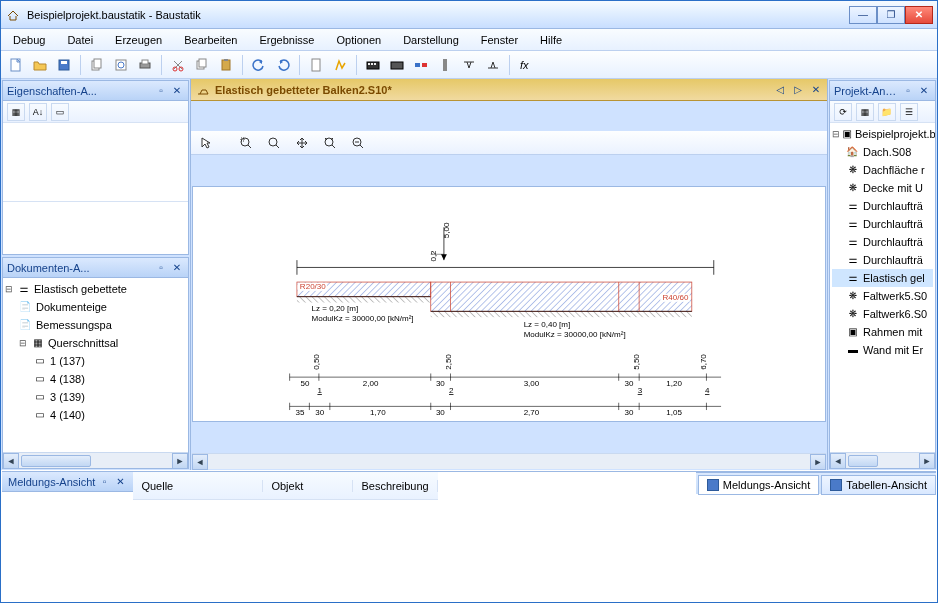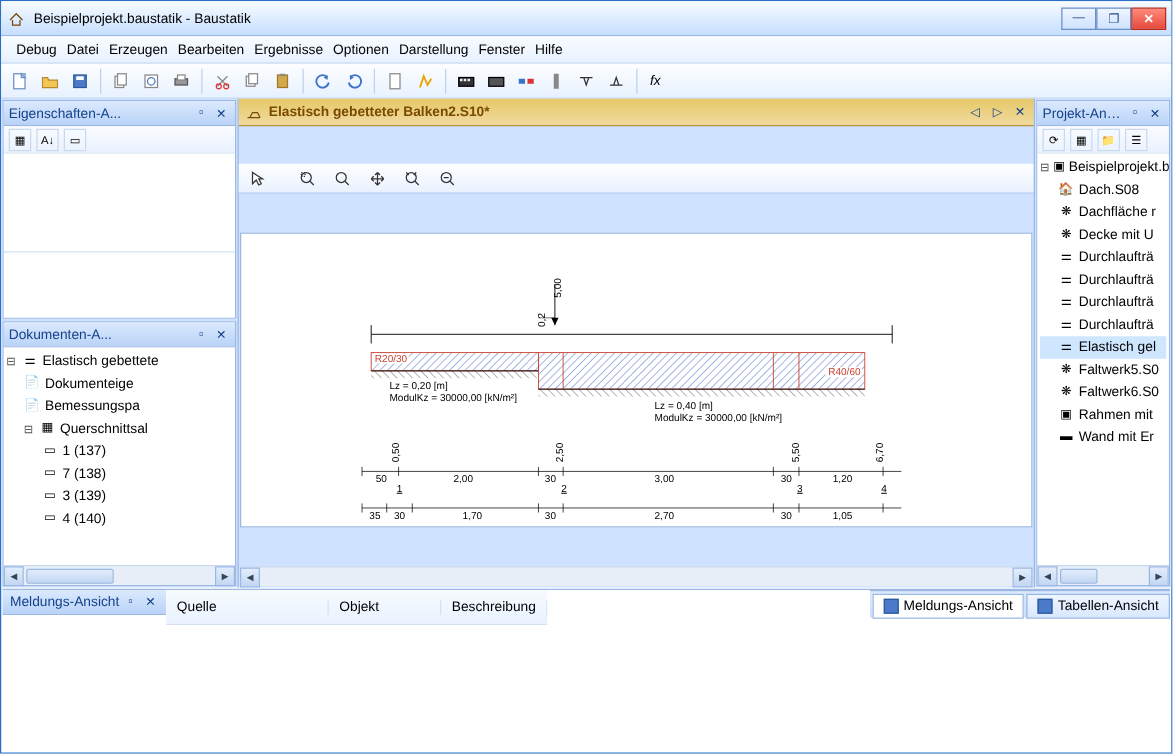--- a/index.html
+++ b/index.html
@@ -9,21 +9,21 @@
 
 
 .titlebar { height: 28px; background: linear-gradient(#f7fbff,#e3f0ff 40%,#c8deff); display:flex; align-items:center; padding:0 4px; border-bottom:1px solid #9bb8e3; }
 .titlebar .icon { width:16px; height:16px; margin-right:6px; display:inline-flex; align-items:center; justify-content:center; }
 .titlebar .title { flex:1; color:#000; }
 .winbtns { display:flex; gap:0; }
 .winbtn { width:28px; height:18px; border:1px solid #6b8fc7; background:linear-gradient(#eef5ff,#cfe2ff); display:flex; align-items:center; justify-content:center; font-size:10px; color:#2a4d8b;}
 .winbtn.close { background:linear-gradient(#ff8a7a,#e64a3b); color:#fff; border-color:#b5281a; font-weight:bold;}
 
 
-.menubar { height:22px; background:linear-gradient(#f9fcff,#e7f1ff); border-bottom:1px solid #bcd0ef; display:flex; align-items:center; padding:0 8px; gap:0; }
+.menubar { height:22px; background:linear-gradient(#f9fcff,#e7f1ff); border-bottom:1px solid #bcd0ef; display:flex; align-items:center; padding:0 8px; gap:14px; }
 .menubar span { color:#000; padding:2px 4px; }
 
 
 .toolbar { height:28px; background:linear-gradient(#fdfeff,#e7f1ff); border-bottom:1px solid #bcd0ef; display:flex; align-items:center; padding:0 4px; gap:2px; }
 .tbtn { width:22px; height:22px; display:flex; align-items:center; justify-content:center; border:1px solid transparent; }
 .tsep { width:1px; height:20px; background:#bcd0ef; margin:0 3px; }
 
 
 .mainrow { flex:1; display:flex; min-height:0; background:#cfe2ff; }
 .col-left { width:190px; display:flex; flex-direction:column; border-right:1px solid #9bb8e3; }
@@ -271,21 +271,21 @@
               <span class="twist">⊟</span>
               <span class="ticon">▦</span>
               <span>Querschnittsal</span>
             </div>
           <div class="node indent2">
               <span class="ticon">▭</span>
               <span>1 (137)</span>
             </div>
           <div class="node indent2">
               <span class="ticon">▭</span>
-              <span>7 (138)</span>
+              <span>4 (138)</span>
             </div>
           <div class="node indent2">
               <span class="ticon">▭</span>
               <span>3 (139)</span>
             </div>
           <div class="node indent2">
               <span class="ticon">▭</span>
               <span>4 (140)</span>
             </div>
         </div>

